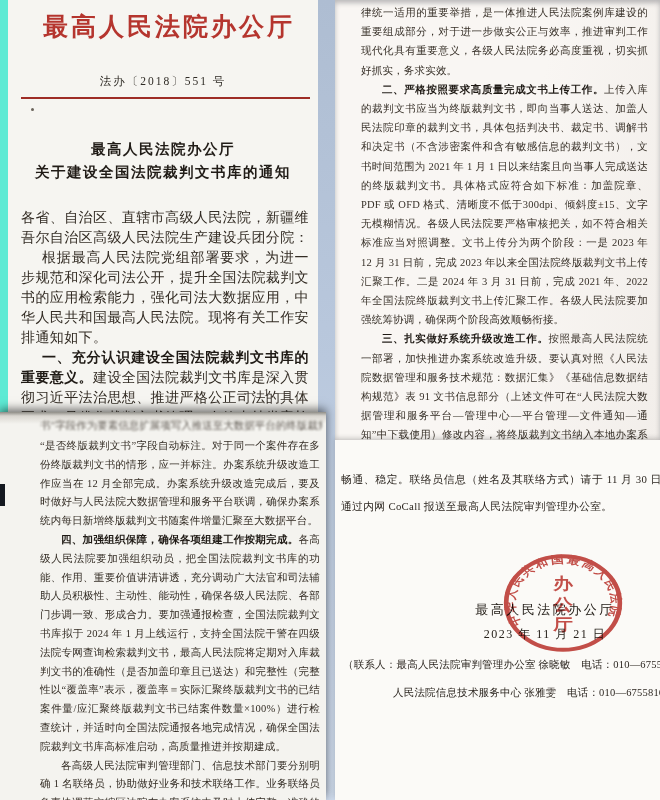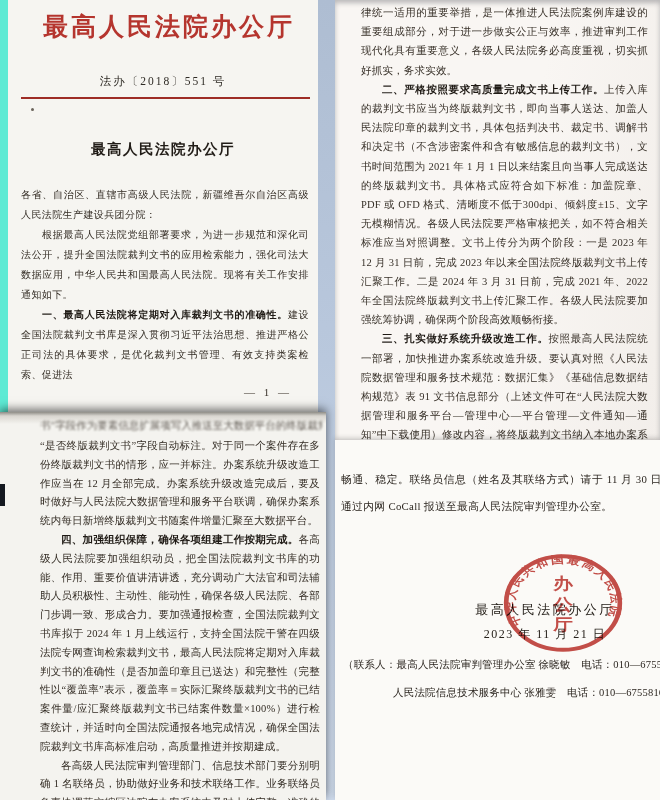--- a/index.html
+++ b/index.html
@@ -29,21 +29,21 @@
 
   
   .red-header { margin:10px 2px 0 14px; text-align:center; font-size:25px;
     font-weight:bold; color:#b5352e; letter-spacing:3px; white-space:nowrap; }
   .docnum { margin-top:31px; text-align:center; font-size:11.5px;
     letter-spacing:2px; color:#2e2a24; }
   .red-rule { margin:8px 8px 0 13px; height:2px; background:#9e2d26; }
   .doc-title { margin-top:39px; text-align:center; font-size:14.5px; font-weight:bold;
     line-height:23px; color:#211c17; letter-spacing:1.5px; }
   .bodytxt { text-align:justify; }
-  .body1 { margin:24px 9px 0 13px; font-size:10px; line-height:20px; letter-spacing:.4px;font-family:Liberation Serif, serif; }
+  .body1 { margin:24px 9px 0 13px; font-size:14px; line-height:20px; letter-spacing:.4px;font-family:Liberation Serif, serif; }
   .body2 { margin:3px 12px 0 26px; font-size:10.5px; line-height:19.2px;
     letter-spacing:.2px; color:#362f27; }
   .body3 { margin:4px 6px 0 40px; font-size:10.5px; line-height:18.8px; letter-spacing:.2px; }
   .body4 { margin:26px 0 0 6px; width:332px; font-size:10.8px; line-height:27px;
     letter-spacing:.3px; color:#2c2620; }
   p.indent { text-indent:21px; }
   .lead { font-weight:bold; color:#1f1a15; }
   .pagenum { position:absolute; right:26px; bottom:14px; font-size:11px;
     letter-spacing:3px; color:#3a342c; }
   .speck { position:absolute; left:23px; top:108px; width:3px; height:3px;
@@ -74,25 +74,26 @@
 <div class="canvas">
 
   <div class="col-strip"></div>
 
   <section class="page page1">
     <h1 class="red-header">最高人民法院办公厅</h1>
     <div class="docnum">法办〔2018〕551 号</div>
     <div class="red-rule"></div>
     <div class="doc-title">
       <div>最高人民法院办公厅</div>
+      <div>关于建设全国法院裁判文书库的通知</div>
     </div>
     <div class="bodytxt body1">
       <p>各省、自治区、直辖市高级人民法院，新疆维吾尔自治区高级人民法院生产建设兵团分院：</p>
       <p class="indent">根据最高人民法院党组部署要求，为进一步规范和深化司法公开，提升全国法院裁判文书的应用检索能力，强化司法大数据应用，中华人民共和国最高人民法院。现将有关工作安排通知如下。</p>
-      <p class="indent"><span class="lead">一、最高人民法院将定期对入库裁判文书的准确性。</span><span>建设全国法院裁判文书库是深入贯彻习近平法治思想、推进严格公正司法的具体要求，是优化裁判文书管理、有效支持类案检索、促进法</span></p>
+      <p class="indent"><span class="lead">一、充分认识建设全国法院裁判文书库的重要意义。</span><span>建设全国法院裁判文书库是深入贯彻习近平法治思想、推进严格公正司法的具体要求，是优化裁判文书管理、有效支持类案检索、促进法</span></p>
     </div>
     <div class="pagenum">— 1 —</div>
     <div class="speck"></div>
   </section>
 
   <section class="page page2">
     <div class="bodytxt body2">
       <p>律统一适用的重要举措，是一体推进人民法院案例库建设的重要组成部分，对于进一步做实公正与效率，推进审判工作现代化具有重要意义，各级人民法院务必高度重视，切实抓好抓实，务求实效。</p>
       <p class="indent"><span class="lead">二、严格按照要求高质量完成文书上传工作。</span><span>上传入库的裁判文书应当为终版裁判文书，即向当事人送达、加盖人民法院印章的裁判文书，具体包括判决书、裁定书、调解书和决定书（不含涉密案件和含有敏感信息的裁判文书），文书时间范围为 2021 年 1 月 1 日以来结案且向当事人完成送达的终版裁判文书。具体格式应符合如下标准：加盖院章、PDF 或 OFD 格式、清晰度不低于300dpi、倾斜度±15、文字无模糊情况。各级人民法院要严格审核把关，如不符合相关标准应当对照调整。文书上传分为两个阶段：一是 2023 年 12 月 31 日前，完成 2023 年以来全国法院终版裁判文书上传汇聚工作。二是 2024 年 3 月 31 日前，完成 2021 年、2022 年全国法院终版裁判文书上传汇聚工作。各级人民法院要加强统筹协调，确保两个阶段高效顺畅衔接。</span></p>
       <p class="indent"><span class="lead">三、扎实做好系统升级改造工作。</span><span>按照最高人民法院统一部署，加快推进办案系统改造升级。要认真对照《人民法院数据管理和服务技术规范：数据汇集》《基础信息数据结构规范》表 91 文书信息部分（上述文件可在“人民法院大数据管理和服务平台—管理中心—平台管理—文件通知—通知”中下载使用）修改内容，将终版裁判文书纳入本地办案系统管理范围，新增“是否终版裁判文</span></p>

